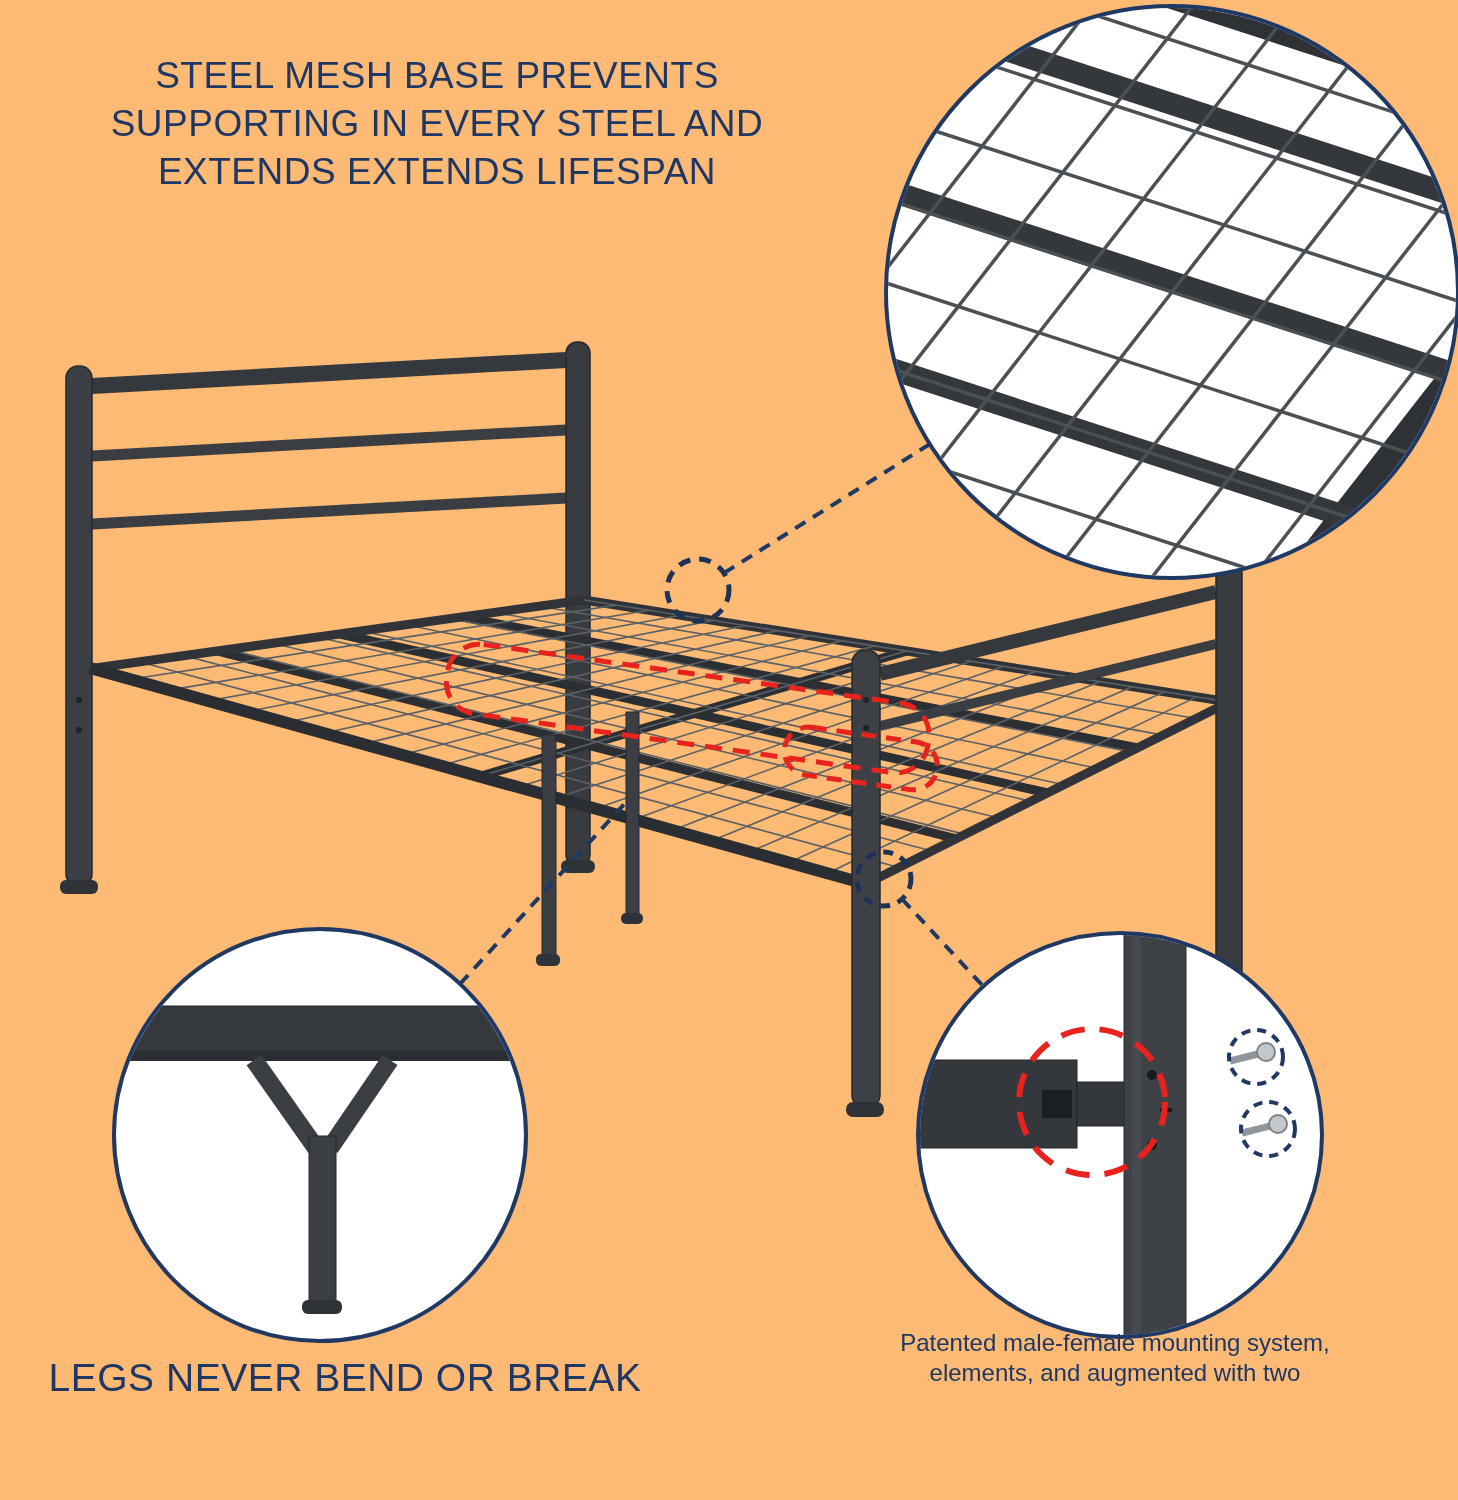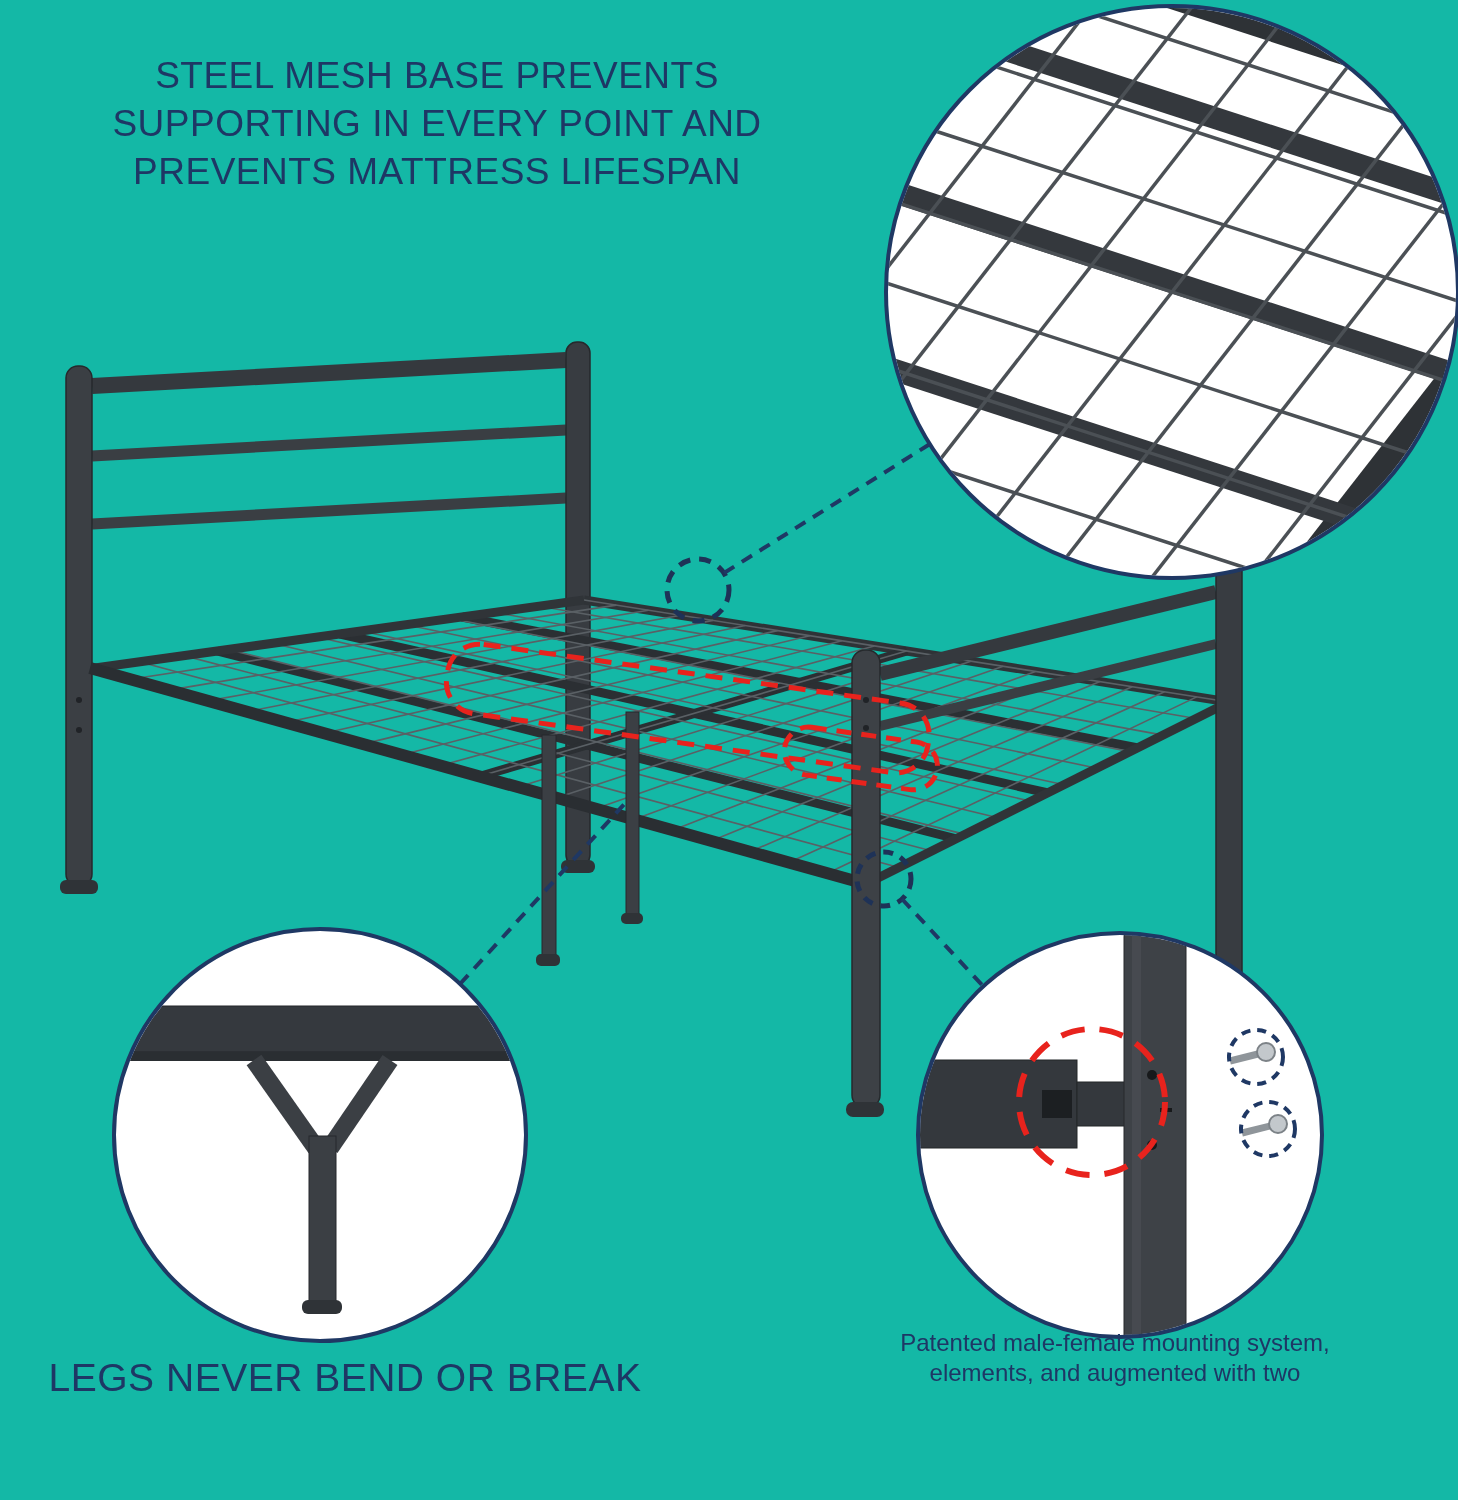--- a/index.html
+++ b/index.html
@@ -1,19 +1,19 @@
 <!DOCTYPE html>
 <html><head>
 <meta charset="utf-8">
 <style>
   html,body{margin:0;padding:0;background:#ffffff;}
   .canvas{
     position:relative;
     width:1458px;height:1500px;
-    background:#14b8a6;
+    background:#fdba74;
     font-family:"Liberation Sans", sans-serif;
     overflow:hidden;
   }
   .diagram-svg{position:absolute;left:0;top:0;}
   .callout-text{
     position:absolute;
     color:#1e3765;
     text-align:center;
     z-index:5;
   }
@@ -211,22 +211,22 @@
           <circle cx="1278" cy="1124" r="9" fill="#c3c8cc" stroke="#7c8287" stroke-width="2"></circle>
           <circle cx="1268" cy="1129" r="27" fill="none" stroke="#1f3864" stroke-width="4" stroke-dasharray="9 7"></circle>
         </g>
       </g>
       <circle cx="1120" cy="1135" r="202" fill="none" stroke="#1f3864" stroke-width="4"></circle>
     </g>
   </svg>
 
   <div class="callout-text top">
     <div>STEEL MESH BASE PREVENTS</div>
-    <div>SUPPORTING IN EVERY POINT AND</div>
-    <div>PREVENTS MATTRESS LIFESPAN</div>
+    <div>SUPPORTING IN EVERY STEEL AND</div>
+    <div>EXTENDS EXTENDS LIFESPAN</div>
   </div>
 
   <div class="callout-text bottom-left">
     <div>LEGS NEVER BEND OR BREAK</div>
   </div>
 
   <div class="callout-text bottom-right">
     <div>Patented male-female mounting system,</div>
     <div>elements, and augmented with two</div>
   </div>

